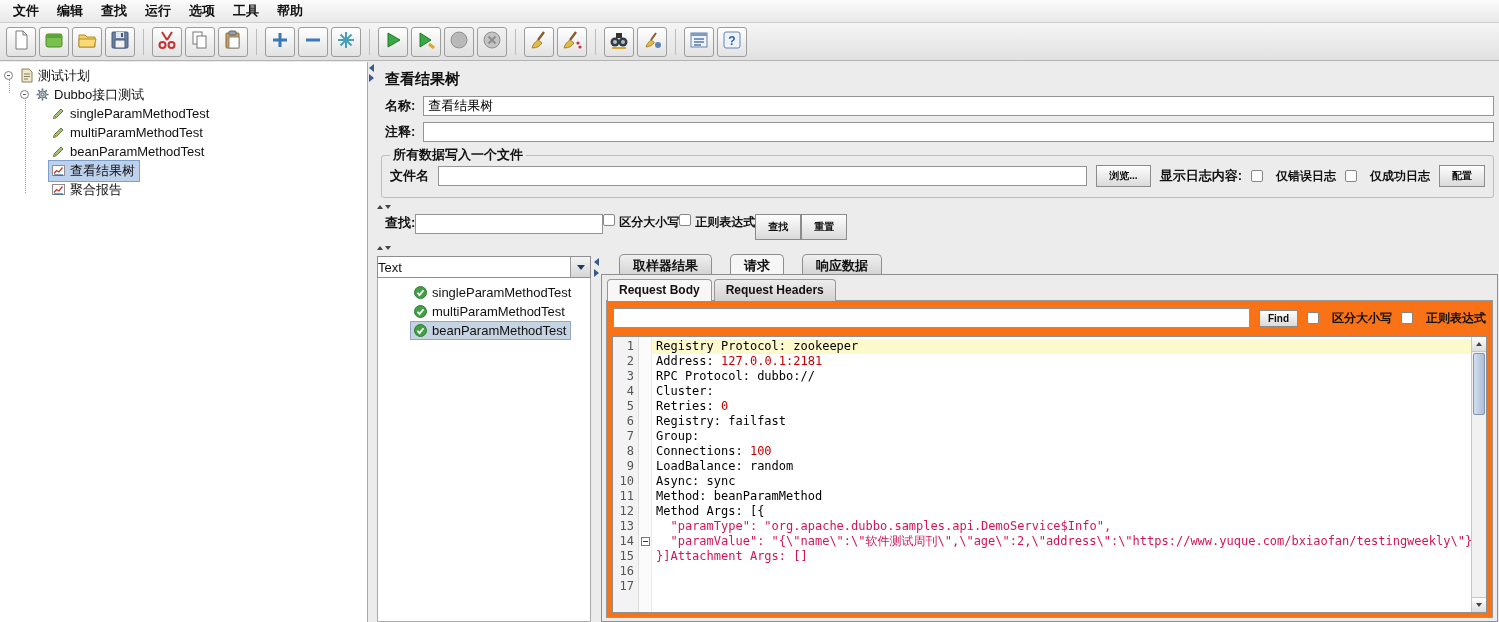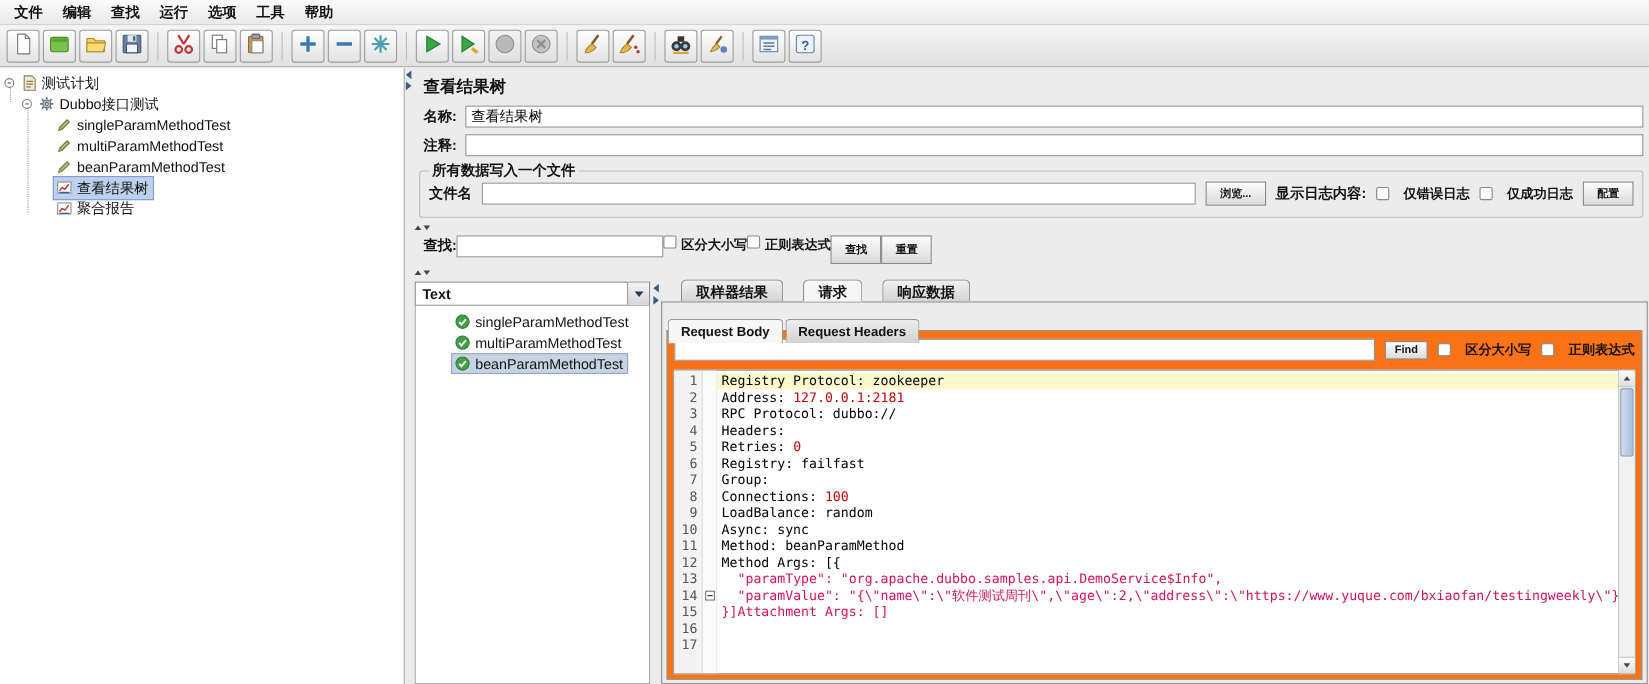--- a/index.html
+++ b/index.html
@@ -55,34 +55,34 @@
   .hsplit{position:absolute;left:2px;right:0;height:9px;display:flex;align-items:center;gap:2px;}
   .hsplit1{top:140px;}
   .hsplit2{top:181px;}
   .search-row{position:absolute;left:10px;top:152px;height:26px;display:flex;}
   .search-row .txt{flex:0 0 188px;}
 
   
   .viewer{position:absolute;left:0;right:0;top:192px;bottom:0;}
   .viewer-left{position:absolute;left:2px;top:2px;width:214px;bottom:0;}
   .combo{height:22px;border:1px solid #8f8f8f;background:#fff;display:flex;align-items:stretch;}
-  .combo-label{flex:1;display:flex;align-items:center;padding-left:6px;font-weight:bold;}
+  .combo-label{flex:1;display:flex;align-items:center;padding-left:0;font-weight:normal;}
   .combo-btn{width:20px;background:linear-gradient(#f4f4f4,#d6d6d6);border-left:1px solid #9a9a9a;display:flex;align-items:center;justify-content:center;}
   .result-tree{position:absolute;left:0;right:0;top:22px;bottom:0;background:#fff;border:1px solid #aaa;border-top:none;padding-top:5px;}
   .result-row{height:19px;display:flex;align-items:center;padding-left:32px;}
 
   .viewer-divider{position:absolute;left:216px;width:10px;top:0;bottom:0;display:flex;flex-direction:column;align-items:center;padding-top:4px;gap:3px;}
   .viewer-right{position:absolute;left:226px;right:0;top:0;bottom:0;}
 
   .tabs{position:absolute;left:2px;top:0;height:20px;display:flex;gap:2px;}
   .tab{padding:2px 13px;border:1px solid #8f8f8f;border-bottom:none;border-radius:5px 5px 0 0;background:linear-gradient(#f0f0f0,#d4d4d4);font-weight:bold;font-size:13px;margin-left:16px;}
   .tab.selected{background:#f6f6f6;position:relative;z-index:2;}
   .tab-content{position:absolute;left:0;right:1px;top:20px;bottom:0;border:1px solid #8f8f8f;background:#ececec;}
 
-  .subtabs{position:absolute;left:5px;top:15px;height:22px;display:flex;gap:2px;z-index:2;}
+  .subtabs{position:absolute;left:5px;top:4px;height:22px;display:flex;gap:2px;z-index:2;}
   .subtab{padding:3px 11px;border:1px solid #979797;border-bottom:none;border-radius:4px 4px 0 0;background:linear-gradient(#ededed,#d2d2d2);font-weight:bold;font-size:12px;}
   .subtab.selected{background:#f7f7f7;}
   .subtab-content{position:absolute;left:4px;right:4px;top:25px;bottom:3px;border:1px solid #979797;background:#f97316;}
   .findrow{display:flex;align-items:center;gap:9px;margin:6px 6px 0 6px;height:22px;}
   .findrow .txt{height:20px;}
   .btn.small{padding:2px 8px;}
 
   
   .code{position:absolute;left:5px;right:5px;top:35px;bottom:4px;border:1px solid #8f8f8f;background:#fff;display:flex;font-family:"DejaVu Sans Mono","Liberation Mono",monospace;font-size:12px;}
   .gutter{width:26px;background:#f3f3f3;border-right:1px solid #dcdcdc;text-align:right;padding:2px 4px 0 0;color:#555;flex:0 0 auto;}
@@ -483,21 +483,21 @@
                 <div class="gnum">16</div>
                 <div class="gnum">17</div>
               </div>
             <div class="fold-gutter">
                 <div class="fold-box" style="top: 200px;"></div>
               </div>
             <div class="code-lines">
                 <div class="cline hl"><span style="color: rgb(0, 0, 0);">Registry Protocol: zookeeper</span></div>
                 <div class="cline"><span style="color: rgb(0, 0, 0);">Address: </span><span style="color: rgb(196, 0, 0);">127.0.0.1:2181</span></div>
                 <div class="cline"><span style="color: rgb(0, 0, 0);">RPC Protocol: dubbo://</span></div>
-                <div class="cline"><span style="color: rgb(0, 0, 0);">Headers:</span></div>
+                <div class="cline"><span style="color: rgb(0, 0, 0);">Cluster:</span></div>
                 <div class="cline"><span style="color: rgb(0, 0, 0);">Retries: </span><span style="color: rgb(196, 0, 0);">0</span></div>
                 <div class="cline"><span style="color: rgb(0, 0, 0);">Registry: failfast</span></div>
                 <div class="cline"><span style="color: rgb(0, 0, 0);">Group:</span></div>
                 <div class="cline"><span style="color: rgb(0, 0, 0);">Connections: </span><span style="color: rgb(196, 0, 0);">100</span></div>
                 <div class="cline"><span style="color: rgb(0, 0, 0);">LoadBalance: random</span></div>
                 <div class="cline"><span style="color: rgb(0, 0, 0);">Async: sync</span></div>
                 <div class="cline"><span style="color: rgb(0, 0, 0);">Method: beanParamMethod</span></div>
                 <div class="cline"><span style="color: rgb(0, 0, 0);">Method Args: [{</span></div>
                 <div class="cline"><span style="color: rgb(0, 0, 0);">  </span><span style="color: rgb(212, 20, 90);">"paramType": "org.apache.dubbo.samples.api.DemoService$Info",</span></div>
                 <div class="cline"><span style="color: rgb(0, 0, 0);">  </span><span style="color: rgb(212, 20, 90);">"paramValue": "{\"name\":\"软件测试周刊\",\"age\":2,\"address\":\"https://www.yuque.com/bxiaofan/testingweekly\"}"</span></div>

